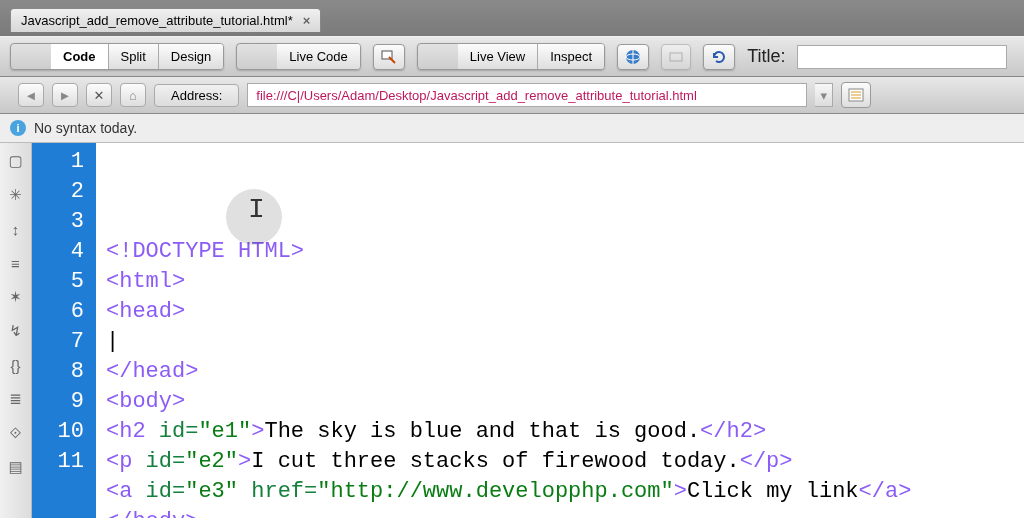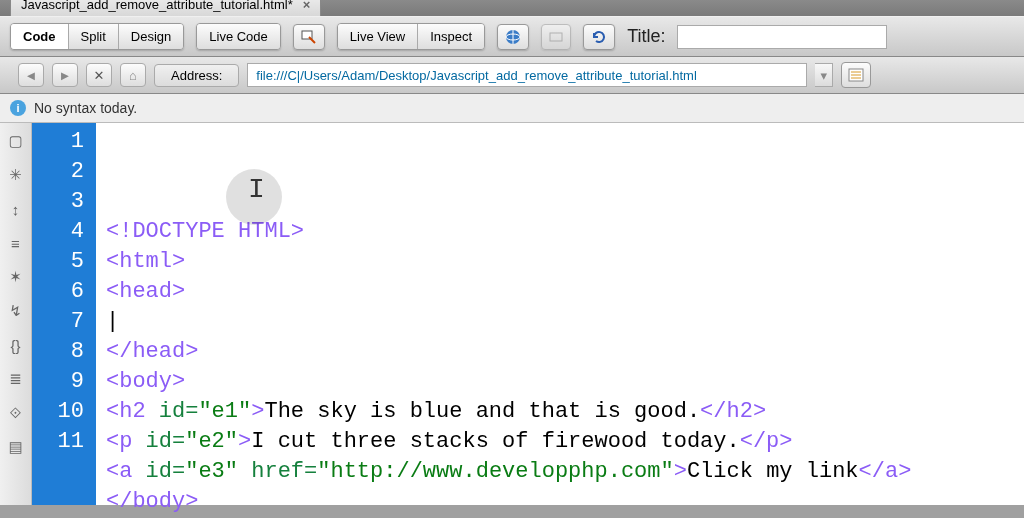--- a/index.html
+++ b/index.html
@@ -1,34 +1,34 @@
 <!DOCTYPE html>
 <html><head>
 <meta charset="utf-8">
 <style>
 * { box-sizing: border-box; margin: 0; padding: 0; }
 body { font-family: Arial, sans-serif; font-size: 13px; background: #a0a0a0; width: 1024px; height: 518px; overflow: hidden; }
 
-.tab-bar { background: linear-gradient(#8a8a8a, #7a7a7a); height: 16px; display: flex; align-items: flex-end; padding-top: 3px; padding-left: 10px; }
+.tab-bar { background: linear-gradient(#8a8a8a, #7a7a7a); height: 36px; display: flex; align-items: center; padding-top: 3px; padding-left: 10px; }
 .tab { background: linear-gradient(#f0f0f0, #d8d8d8); border: 1px solid #888; border-bottom: none; border-radius: 4px 4px 0 0; padding: 4px 10px; font-size: 13px; display: flex; align-items: center; gap: 10px; }
 .tab-close { color: #666; font-weight: bold; cursor: pointer; }
 
 .toolbar-outer { background: linear-gradient(#e8e8e8, #c8c8c8); border-top: 1px solid #f0f0f0; border-bottom: 1px solid #888; padding: 6px 10px; display: flex; align-items: center; gap: 12px; }
-.btn-group { display: inline-flex; border: 1px solid #999; border-radius: 4px; overflow: hidden; box-shadow: 0 1px 2px rgba(0,0,0,.2); }
+.btn-group { display: inline-flex; border: 1px solid #999; border-radius: 4px; overflow: hidden; box-shadow: 0 1px 2px rgba(0,0,0,.2); padding-left: 40px; }
 .btn { background: linear-gradient(#fcfcfc, #dedede); border: none; border-right: 1px solid #aaa; padding: 5px 12px; font-size: 13px; cursor: pointer; }
 .btn:last-child { border-right: none; }
 .btn.active { background: #fff; font-weight: bold; }
 .icon-btn { background: linear-gradient(#fcfcfc, #dedede); border: 1px solid #999; border-radius: 4px; padding: 4px 7px; cursor: pointer; display: inline-flex; align-items: center; justify-content: center; min-width: 28px; height: 26px; box-shadow: 0 1px 2px rgba(0,0,0,.2); }
 .title-label { font-size: 18px; color: #222; }
 .title-input { border: 1px solid #aaa; height: 24px; width: 210px; padding: 0 6px; background: #fff; }
 
 .addr-bar { background: linear-gradient(#e8e8e8, #c8c8c8); border-bottom: 1px solid #888; padding: 5px 18px; display: flex; align-items: center; gap: 8px; }
 .addr-btn { background: linear-gradient(#fcfcfc, #dedede); border: 1px solid #aaa; border-radius: 4px; width: 26px; height: 24px; display: inline-flex; align-items: center; justify-content: center; color: #888; cursor: pointer; }
 .addr-label { background: linear-gradient(#f0f0f0,#dcdcdc); border: 1px solid #aaa; border-radius: 4px; padding: 3px 16px; font-size: 13px; }
-.addr-field { border: 1px solid #aaa; background: #fff; height: 24px; padding: 0 8px; font-size: 13px; color: #0369a1; width: 560px; }
+.addr-field { border: 1px solid #aaa; background: #fff; height: 24px; padding: 0 8px; font-size: 13px; color: #be185d; width: 560px; }
 .addr-drop { width: 18px; height:24px; border:1px solid #aaa; border-left:none; display:flex; align-items:center; justify-content:center; background:linear-gradient(#f8f8f8,#dcdcdc); color:#888;}
 .list-icon { width:30px; height:26px; border:1px solid #999; border-radius:4px; background:linear-gradient(#fcfcfc,#dedede); display:flex; align-items:center; justify-content:center;}
 
 .status-bar { background: #eee; border-bottom: 1px solid #bbb; padding: 6px 10px; display: flex; align-items: center; gap: 8px; font-size: 14px; color: #333; }
 .info-icon { width: 16px; height: 16px; border-radius: 50%; background: #4aa3df; color: #fff; display: inline-flex; align-items: center; justify-content: center; font-size: 11px; font-weight: bold; }
 
 .editor-area { display: flex; height: calc(518px - 28px - 40px - 36px - 32px); background: #fff; }
 .left-gutter { width: 32px; background: linear-gradient(90deg,#f0f0f0,#dcdcdc); border-right: 1px solid #bbb; display:flex; flex-direction:column; align-items:center; padding-top:8px; gap:14px;}
 .gutter-btn { width:20px; height:20px; color:#666; display:flex; align-items:center; justify-content:center; font-size:15px;}
 

